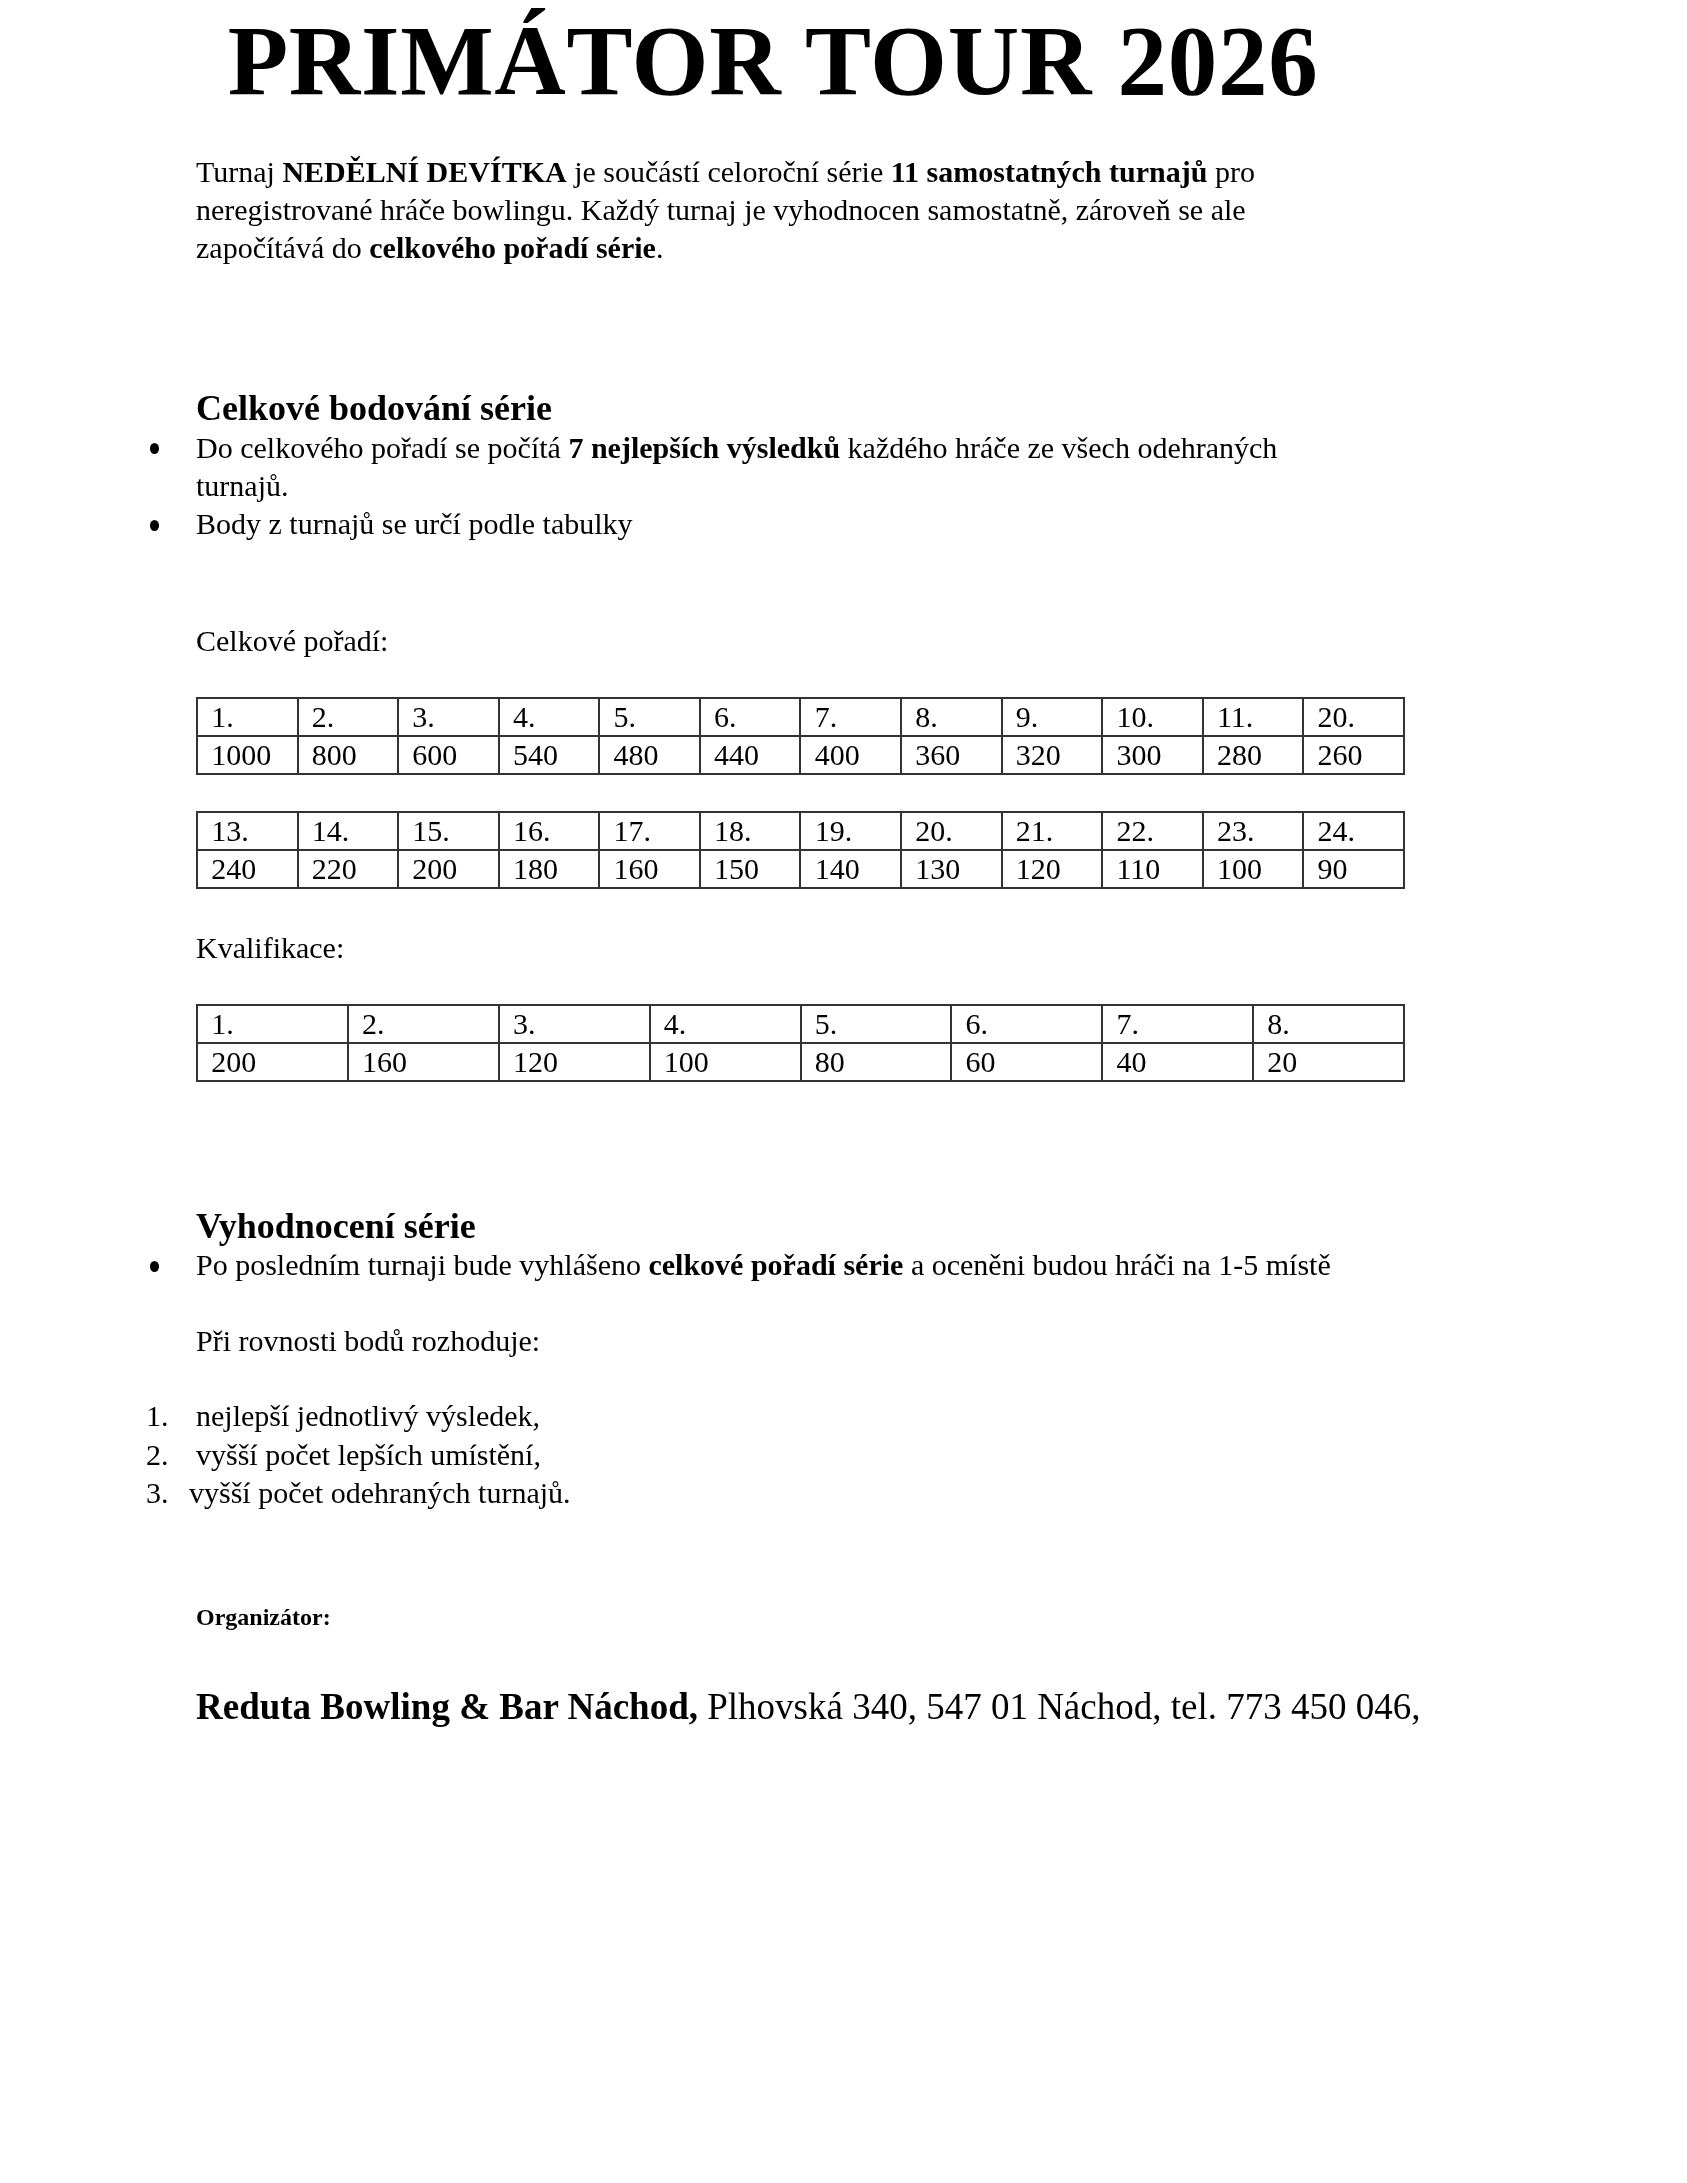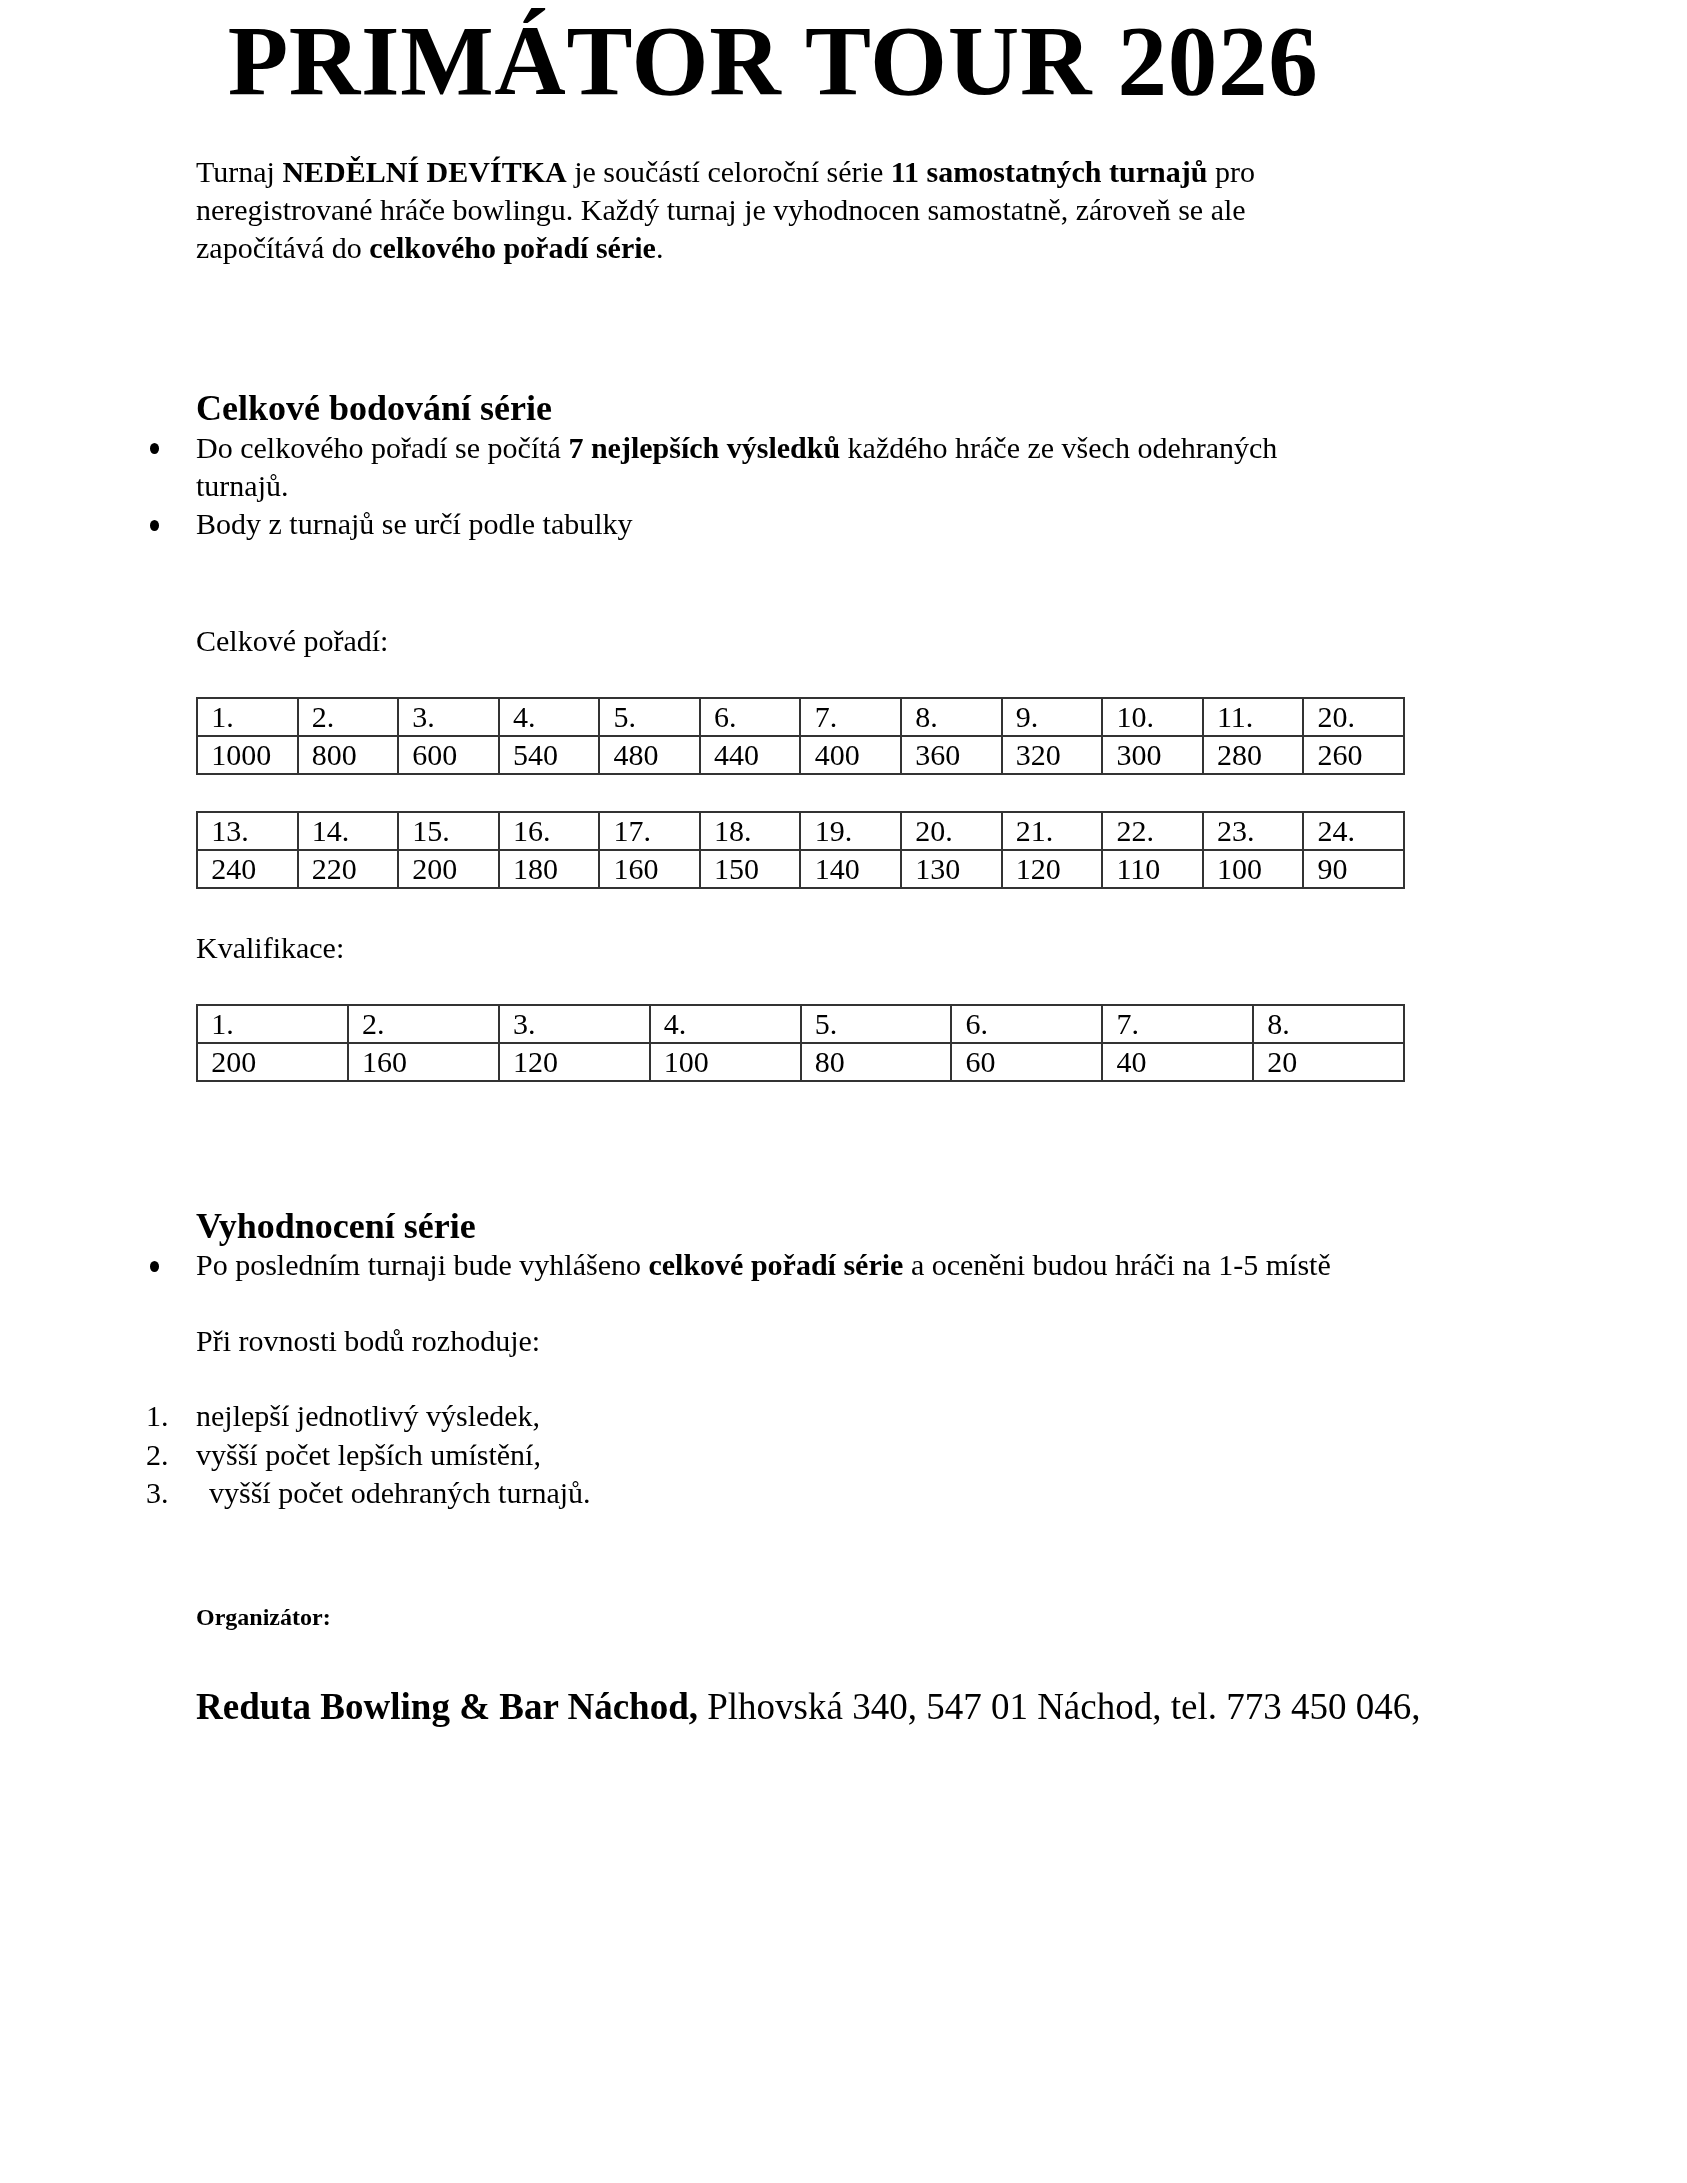--- a/index.html
+++ b/index.html
@@ -149,19 +149,19 @@
 <span class="bullet-dot" style="top:1261px; left:150px;"></span>
 <div class="abs p" style="top:1246px; left:196px; white-space:nowrap;"><span>Po posledním turnaji bude vyhlášeno </span><b>celkové pořadí série</b><span> a oceněni budou hráči na 1-5 místě</span></div>
 
 <div class="abs p" style="top:1322px; left:196px;">Při rovnosti bodů rozhoduje:</div>
 
 <div class="numlist-num" style="top:1397px; left:146px;">1.</div>
 <div class="abs p" style="top:1397px; left:196px;">nejlepší jednotlivý výsledek,</div>
 <div class="numlist-num" style="top:1436px; left:146px;">2.</div>
 <div class="abs p" style="top:1436px; left:196px;">vyšší počet lepších umístění,</div>
 <div class="numlist-num" style="top:1474px; left:146px;">3.</div>
-<div class="abs p" style="top:1474px; left:209px;">vyšší počet odehraných turnajů.</div>
+<div class="abs p" style="top:1474px; left:189px;">vyšší počet odehraných turnajů.</div>
 
 <div class="abs h2b" style="top:1596px; left:196px;">Organizátor:</div>
 <div class="abs contact" style="top:1684px; left:196px; width:1389px;">
   <div style="white-space:nowrap;font-family:Liberation Serif, serif;"><b>Reduta Bowling &amp; Bar Náchod,</b><span> Plhovská 340, 547 01 Náchod, tel. 773 450 046,</span></div>
 </div>
 
 
 </body></html>

